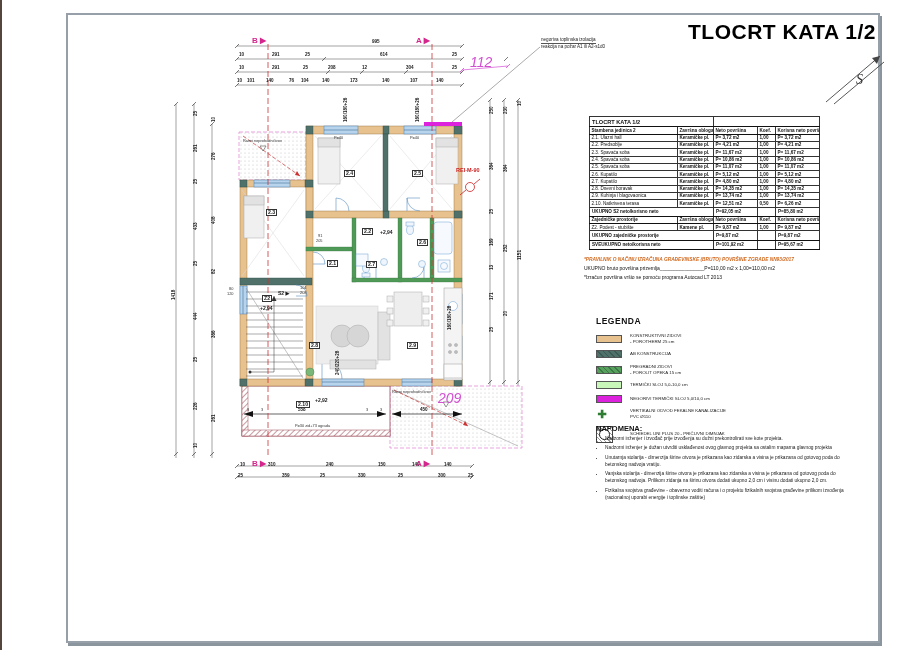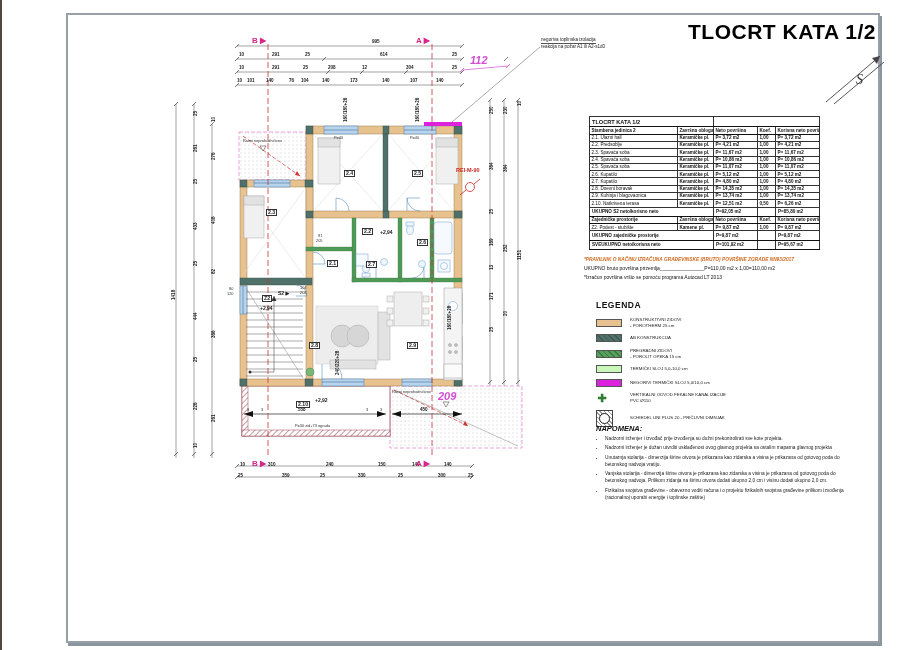--- a/index.html
+++ b/index.html
@@ -19,51 +19,51 @@
       line-height:1.15;text-align:left;overflow:hidden;white-space:nowrap;}
   table.area th{font-weight:bold;border-bottom:1px solid #111;}
   tr.caption td{font-size:5.6px;font-weight:bold;padding:1.5px 2px;border-bottom:1px solid #111;}
   td.val,th.val{font-weight:bold;}
   tr.total td{font-weight:bold;border-top:1px solid #111;border-bottom:1px solid #111;padding:1.5px 2px;}
   
   .calc{position:absolute;left:584px;top:256px;width:250px;font-size:5px;line-height:1.7;}
   .calc .rule{color:#d2691e;font-weight:bold;font-style:italic;font-size:4.8px;}
   
   .legend{position:absolute;left:596px;top:300px;width:250px;}
-  .legend h3{margin:0 0 7px 0;font-size:8.5px;letter-spacing:.5px;}
+  .legend h3{margin:16px 0 7px 0;font-size:8.5px;letter-spacing:.5px;}
   .lrow{display:flex;align-items:center;margin-bottom:5.5px;}
   .swc{width:34px;display:flex;justify-content:flex-start;align-items:center;flex:0 0 34px;}
   .sw{width:26px;height:8px;border:.6px solid #555;box-sizing:border-box;}
   .sw.tan{background:#e8c28e;}
   .sw.ab{background:#50706a;background-image:repeating-linear-gradient(45deg,#3d5a54 0 1px,transparent 1px 4px);}
   .sw.green{background:#58a05e;background-image:repeating-linear-gradient(45deg,#3c7a44 0 1px,transparent 1px 4px);}
   .sw.lgreen{background:#c9f6b9;}
   .sw.magenta{background:#dd22dd;}
   .sw.vent{width:12px;height:12px;border:none;color:#2e7d32;font-size:11px;font-weight:bold;
            display:flex;align-items:center;justify-content:center;}
   .sw.chimney{width:17px;height:17px;border:1.5px solid #444;
       background-image:repeating-linear-gradient(45deg,#999 0 1px,#fff 1px 3px);
       display:flex;align-items:center;justify-content:center;}
   .chim-core{width:9px;height:9px;border:1.5px solid #222;border-radius:50%;background:#fff;display:block;}
   .ltext{font-size:4.4px;line-height:1.35;color:#222;}
   .ltext span{display:block;}
   
   .notes{position:absolute;left:596px;top:424px;width:258px;}
-  .notes h3{margin:0 0 3px 0;font-size:7.5px;font-style:italic;}
+  .notes h3{margin:0 0 3px 0;font-size:7.5px;}
   .notes ul{margin:0;padding-left:9px;}
   .notes li{font-size:4.8px;line-height:1.45;margin-bottom:2.5px;color:#222;}
   
   #plan-labels{position:absolute;left:0;top:0;width:920px;height:650px;pointer-events:none;}
   .pl{position:absolute;font-size:4.6px;line-height:1;white-space:nowrap;color:#1a1a1a;}
   .pl.d{font-weight:bold;}
   .pl.dr{font-weight:bold;transform:rotate(-90deg);transform-origin:left top;}
   .pl.r{font-weight:bold;font-size:5.2px;border:.5px solid #333;padding:0 1px;background:#fff;}
   .pl.t{font-size:3.9px;color:#333;}
   .pl.lv{font-size:5px;font-weight:bold;}
-  .pl.m{font-size:11px;color:#d24fd2;font-style:italic;font-weight:bold;}
+  .pl.m{font-size:14px;color:#d24fd2;font-style:italic;font-weight:normal;}
   .pl.rd{font-size:5.5px;color:#cc2222;font-weight:bold;}
   .pl.s{font-size:8px;color:#d4268c;font-weight:bold;}
   svg#plan{position:absolute;left:0;top:0;}
 </style>
 </head>
 <body>
 
 <div class="left-edge"></div>
 <div class="frame"></div>
 

